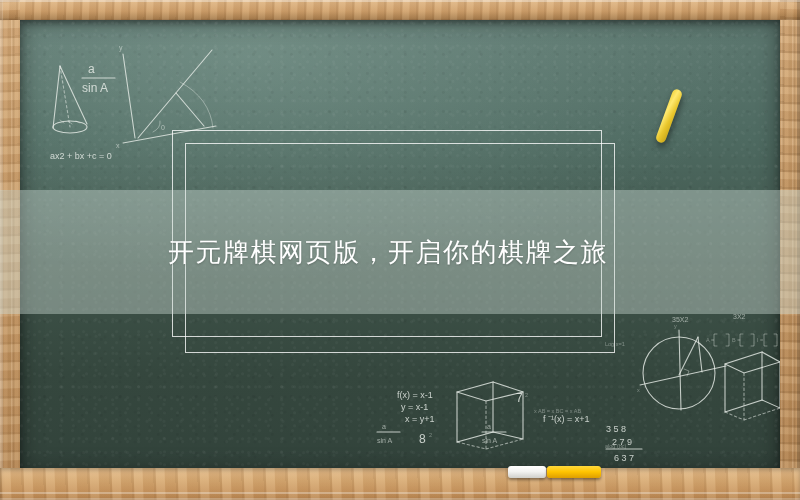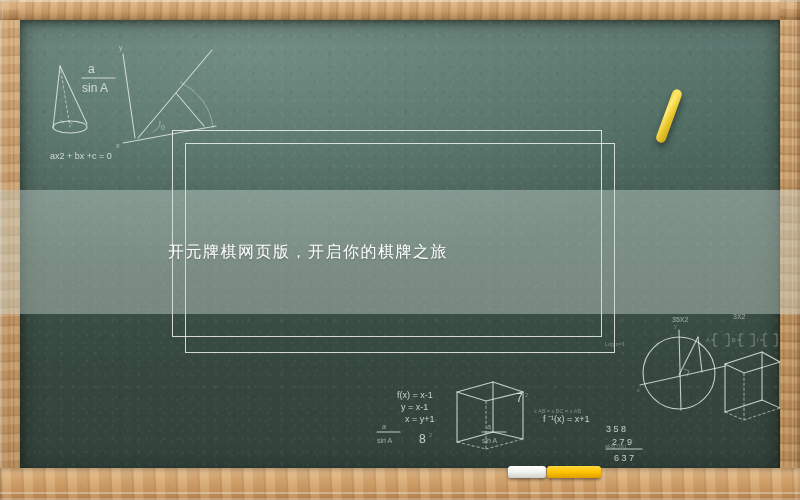--- a/index.html
+++ b/index.html
@@ -115,21 +115,21 @@
   #title-banner{
     position:absolute;
     left:0; top:190px; width:800px; height:124px;
     background:rgba(206,219,213,.42);
     display:flex; align-items:center;
     z-index:5;
   }
   #title-text{
     margin-left:168px;
     color:#ffffff;
-    font-size:16px;
+    font-size:26px;
     letter-spacing:1.5px;
     font-family:"Liberation Sans", sans-serif;
     white-space:nowrap;
     text-shadow:0 1px 2px rgba(0,0,0,.22);
   }
 
   
   #chalk-stick-yellow-wall{
     position:absolute;
     left:664px; top:88px;

